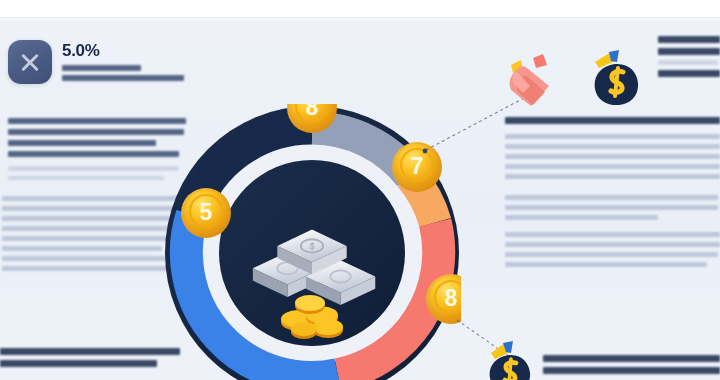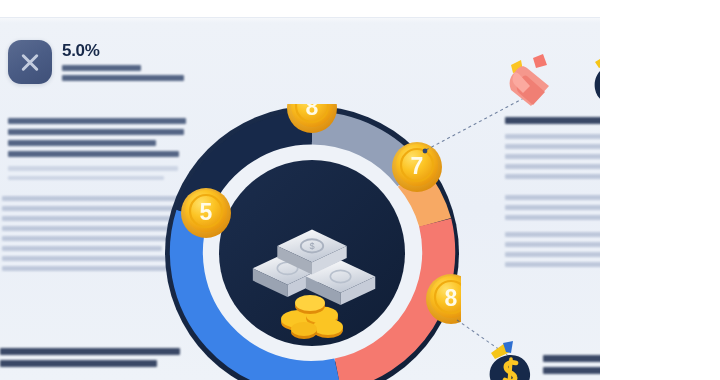--- a/index.html
+++ b/index.html
@@ -10,21 +10,21 @@
   body {
     width: 720px;
     height: 380px;
     overflow: hidden;
     font-family: "Liberation Sans", sans-serif;
     position: relative;
   }
   #page {
     position: absolute;
     inset: 0;
-    width: 600px;
+    width: 720px;
     height: 380px;
     background: linear-gradient(180deg, #ffffff 0%, #fdfdfe 3.5%, #eef2f8 6%, #eaeff7 55%, #eef2f8 100%);
     overflow: hidden;
   }
   
   .top-band {
     position: absolute;
     left: 0; top: 0;
     width: 720px; height: 17px;
     background: #ffffff;

